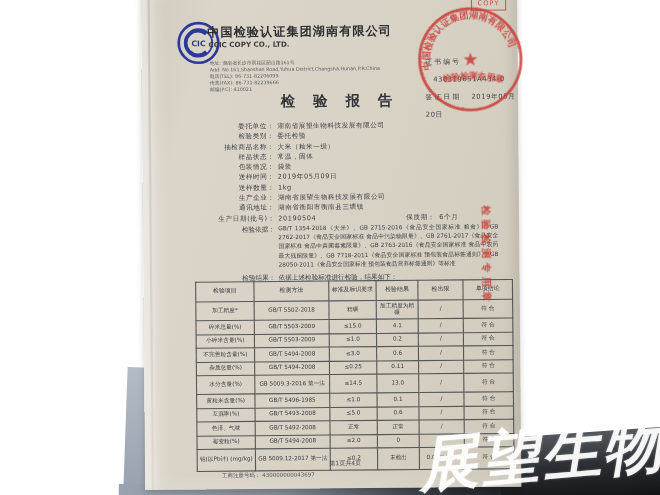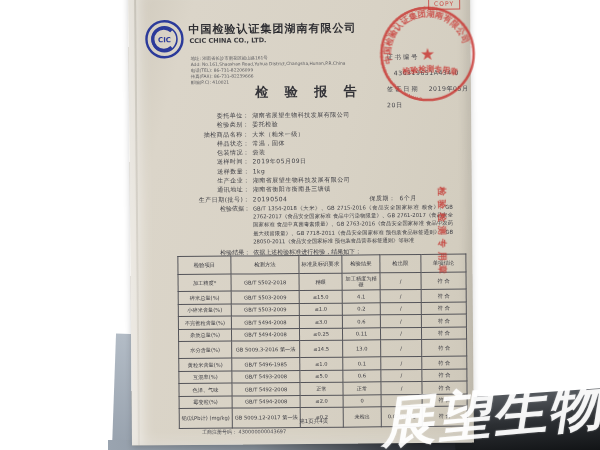--- a/index.html
+++ b/index.html
@@ -20,21 +20,21 @@
   .paper{position:absolute;left:130px;top:-12px;width:342px;height:456px;
          transform:rotate(-0.5deg);transform-origin:50% 50%;
          background:linear-gradient(105deg,#d0cabd 0%,#dbd5c9 15%,#d8d2c5 55%,#d3cdbf 85%,#ccc6b8 100%);
          box-shadow:inset 10px 0 14px rgba(255,255,255,.55),inset -5px 0 10px rgba(0,0,0,.10),
                     0 2px 6px rgba(0,0,0,.18);
          color:#3c3c41;}
   .paper::before{content:"";position:absolute;left:6px;top:0;width:2px;height:100%;
          background:linear-gradient(180deg,rgba(120,115,100,.25),rgba(120,115,100,.08));}
 
   
-  .logo{position:absolute;left:16px;top:30px;width:40px;height:40px;text-align:right;}
+  .logo{position:absolute;left:32px;top:30px;width:40px;height:40px;text-align:right;}
   .company-cn{position:absolute;left:60px;top:33px;font-size:11px;font-weight:bold;
               letter-spacing:1px;color:#2f2f33;}
   .company-en{position:absolute;left:61px;top:48px;font-size:6.5px;font-weight:bold;color:#3a3a3e;}
   .contact{position:absolute;left:62px;top:67px;font-size:4.4px;line-height:6px;color:#5a5a5e;}
   .cert{position:absolute;left:258px;top:62px;font-size:6.2px;line-height:16px;color:#44444a;}
   .cert .row span.lab{letter-spacing:2px;}
   .cert .row span.val{margin-left:7px;letter-spacing:.5px;}
   .copy-box{position:absolute;left:300px;top:10px;width:30px;height:11px;border:1px solid rgba(200,50,46,.75);
             color:rgba(200,50,46,.85);font-size:6px;text-align:center;line-height:11px;letter-spacing:1px;}
 
@@ -95,21 +95,21 @@
 
     <div class="logo">
       <svg viewBox="0 0 40 40" width="40" height="40">
         <circle cx="20" cy="20" r="18" fill="none" stroke="#2b3a9a" stroke-width="2.4"></circle>
         <circle cx="20" cy="20" r="12.5" fill="none" stroke="#2b3a9a" stroke-width="1.6"></circle>
         <path d="M27 12 A11 11 0 1 0 27 28" fill="none" stroke="#2b3a9a" stroke-width="3"></path>
         <text x="20" y="23" text-anchor="middle" font-size="7" font-weight="bold" fill="#2b3a9a">CIC</text>
       </svg>
     </div>
     <div class="company-cn">中国检验认证集团湖南有限公司</div>
-    <div class="company-en">CCIC CHINA CO., LTD.</div>
+    <div class="company-en">CCIC COPY CO., LTD.</div>
     <div class="contact" id="contact">
         <div>地址: 湖南省长沙市雨花区韶山路161号</div>
         <div>Add:  No.161,Shaoshan Road,Yuhua District,Changsha,Hunan,P.R.China</div>
         <div>电话(TEL): 86-731-82206099</div>
         <div>传真(FAX): 86-731-82239666</div>
         <div>邮编(P.C): 410021</div>
       </div>
 
     <div class="cert">
       <div class="row">

